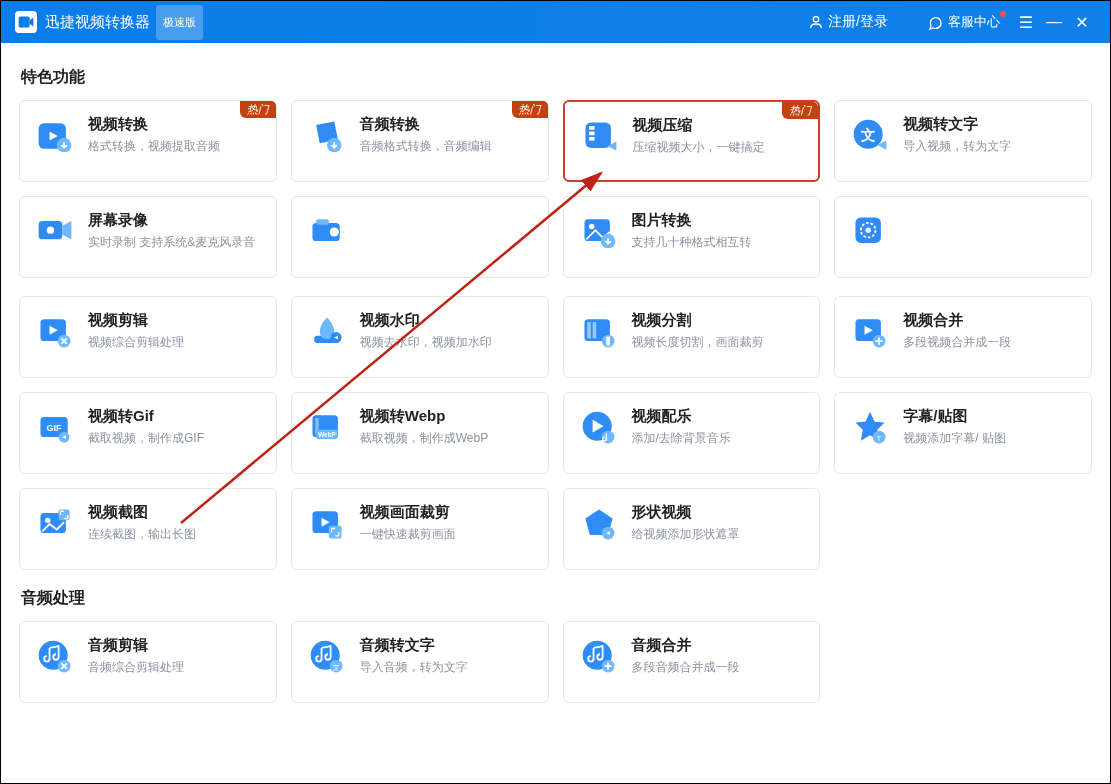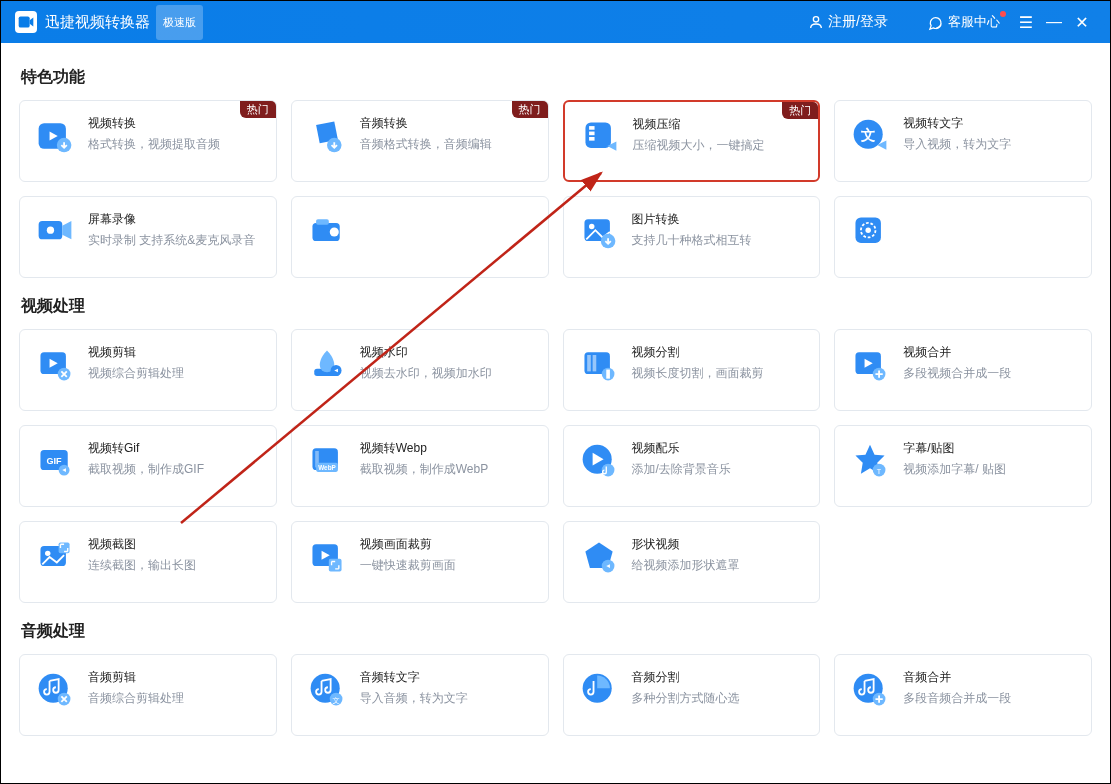--- a/index.html
+++ b/index.html
@@ -46,31 +46,32 @@
   align-items: flex-start;
   gap: 12px;
   position: relative;
   cursor: pointer;
   min-height: 82px;
   background: #fff;
 }
 .card.highlighted { border: 2px solid #d23a2a; }
 .card .hot-badge {
   position: absolute; top: 0; right: 0;
-  background: #7f1d1d; color: #fff;
+  background: #c2410c; color: #fff;
   font-size: 11px; padding: 1px 7px;
   border-radius: 0 5px 0 6px;
+  font-style: italic;
 }
 .card-icon {
   width: 42px; height: 42px; flex-shrink: 0;
   border-radius: 8px;
   display:flex; align-items:center; justify-content:center;
 }
 .card-icon svg { width: 40px; height: 40px; }
-.card-text .card-title { font-size: 12px; color: #222; font-weight: 400; margin-bottom: 4px; }
+.card-text .card-title { font-size: 15px; color: #222; font-weight: 700; margin-bottom: 4px; }
 .card-text .card-desc { font-size: 12px; color: #8b93a0; line-height: 1.4; }
 
 .annotation-arrow {
   position: absolute;
   pointer-events: none;
 }
 </style>
 </head>
 <body>
 
@@ -206,21 +207,20 @@
       <div class="card-icon">
           <svg viewBox="0 0 44 44">
             <rect x="6" y="6" width="28" height="28" rx="6" fill="#2f8cf4"></rect>
             <circle cx="20" cy="20" r="8" fill="none" stroke="#fff" stroke-width="2" stroke-dasharray="3 2"></circle>
             <circle cx="20" cy="20" r="3" fill="#fff"></circle>
           </svg>
         </div>
     </div>
   </div>
 
-  <div class="section-title">视频处理</div>
   <div class="grid">
     <div class="card">
       <div class="card-icon">
           <svg viewBox="0 0 44 44">
             <rect x="6" y="8" width="28" height="24" rx="4" fill="#2f8cf4"></rect>
             <polygon points="16,15 16,25 25,20" fill="#fff"></polygon>
             <circle cx="32" cy="32" r="7" fill="#6eb8ff"></circle>
             <path d="M29 29l6 6M35 29l-6 6" stroke="#fff" stroke-width="2"></path>
           </svg>
         </div>
@@ -394,33 +394,20 @@
           <svg viewBox="0 0 44 44">
             <circle cx="20" cy="20" r="16" fill="#2f8cf4"></circle>
             <path d="M16 12v12a3 3 0 11-3-3M16 12l10-2v12a3 3 0 11-3-3" stroke="#fff" stroke-width="2" fill="none"></path>
             <circle cx="32" cy="32" r="7" fill="#6eb8ff"></circle>
             <text x="32" y="36" text-anchor="middle" fill="#fff" font-size="8">文</text>
           </svg>
         </div>
       <div class="card-text">
           <div class="card-title">音频转文字</div>
           <div class="card-desc">导入音频，转为文字</div>
-        </div>
-    </div>
-    <div class="card">
-      <div class="card-icon">
-          <svg viewBox="0 0 44 44">
-            <circle cx="20" cy="20" r="16" fill="#2f8cf4"></circle>
-            <path d="M20 6 A14 14 0 0 1 34 20 L20 20 Z" fill="#6eb8ff"></path>
-            <path d="M16 12v12a3 3 0 11-3-3" stroke="#fff" stroke-width="2" fill="none"></path>
-          </svg>
-        </div>
-      <div class="card-text">
-          <div class="card-title">音频分割</div>
-          <div class="card-desc">多种分割方式随心选</div>
         </div>
     </div>
     <div class="card">
       <div class="card-icon">
           <svg viewBox="0 0 44 44">
             <circle cx="20" cy="20" r="16" fill="#2f8cf4"></circle>
             <path d="M16 12v12a3 3 0 11-3-3M16 12l10-2v12a3 3 0 11-3-3" stroke="#fff" stroke-width="2" fill="none"></path>
             <circle cx="32" cy="32" r="7" fill="#6eb8ff"></circle>
             <path d="M28 32h8M32 28v8" stroke="#fff" stroke-width="2"></path>
           </svg>

